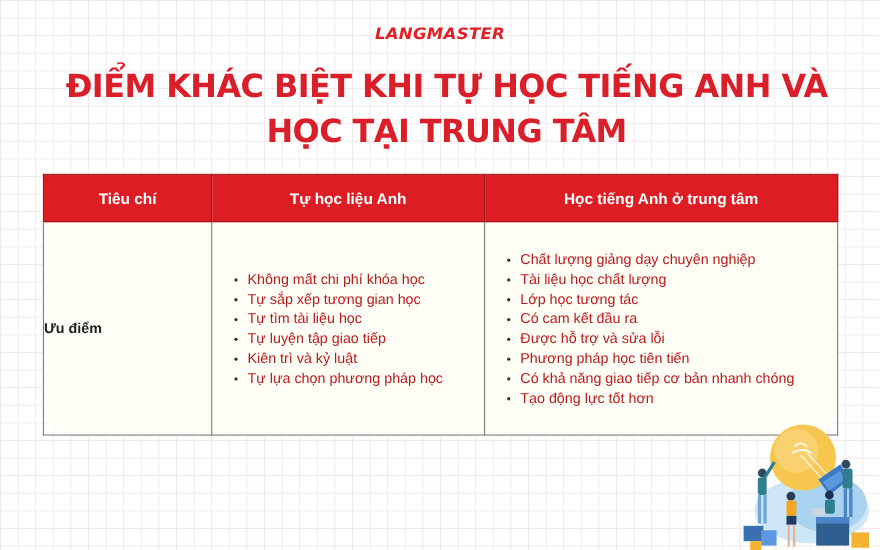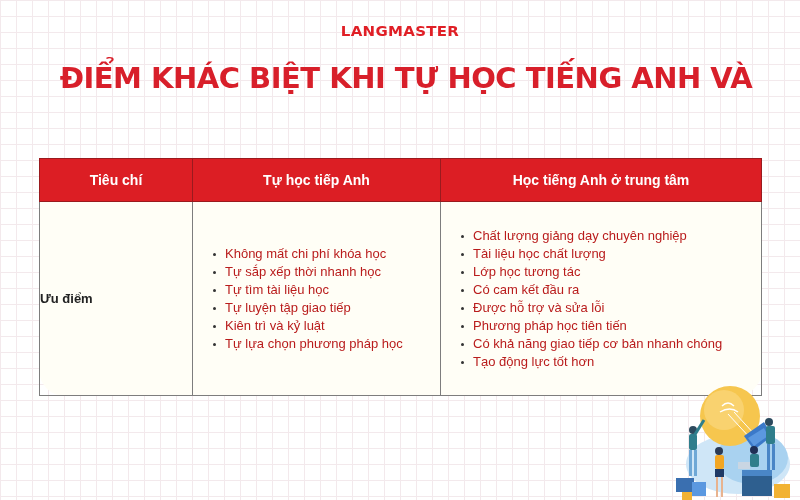--- a/index.html
+++ b/index.html
@@ -10,20 +10,21 @@
       linear-gradient(to right, #f3e9ec 1px, transparent 1px),
       linear-gradient(to bottom, #f3e9ec 1px, transparent 1px);
     background-size: 16px 16px;
     font-family: "Liberation Sans", "DejaVu Sans", sans-serif;
   }
   .logo {
     position: absolute; top: 22px; left: 0; width: 800px; text-align: center;
     color: #e01f26; font-family: "DejaVu Sans", sans-serif;
     font-weight: 900; font-size: 15px; letter-spacing: 0.3px;
     transform: scaleY(0.95);
+    font-style: italic;
   }
   .title {
     position: absolute; top: 58px; left: 0; width: 800px; text-align: center;
     color: #d81f2a; font-family: "DejaVu Sans", sans-serif; font-weight: bold;
     font-size: 29px; line-height: 41px; letter-spacing: -0.5px;
   }
   .title span { display: block; margin-left: 12px; }
   table.cmp {
     position: absolute; left: 39px; top: 158px; width: 722px;
     border-collapse: collapse; background: #fffef6;
@@ -57,42 +58,43 @@
     position: absolute; left: 672px; top: 378px; width: 128px; height: 122px;
   }
 </style>
 </head>
 <body>
 
 <div class="logo">LANGMASTER</div>
 
 <div class="title">
   <span>ĐIỂM KHÁC BIỆT KHI TỰ HỌC TIẾNG ANH VÀ</span>
+  <span>HỌC TẠI TRUNG TÂM</span>
 </div>
 
 <table class="cmp">
   <colgroup>
     <col class="col1">
       <col class="col2">
       <col class="col3">
   </colgroup>
   <thead>
     <tr>
       <th>Tiêu chí</th>
-      <th>Tự học tiếp Anh</th>
+      <th>Tự học liệu Anh</th>
       <th>Học tiếng Anh ở trung tâm</th>
     </tr>
   </thead>
   <tbody>
     <tr class="row-pro">
       <td class="crit">Ưu điểm</td>
       <td>
         <ul>
           <li>Không mất chi phí khóa học</li>
-          <li>Tự sắp xếp thời nhanh học</li>
+          <li>Tự sắp xếp tương gian học</li>
           <li>Tự tìm tài liệu học</li>
           <li>Tự luyện tập giao tiếp</li>
           <li>Kiên trì và kỷ luật</li>
           <li>Tự lựa chọn phương pháp học</li>
         </ul>
       </td>
       <td>
         <ul>
           <li>Chất lượng giảng dạy chuyên nghiệp</li>
           <li>Tài liệu học chất lượng</li>

